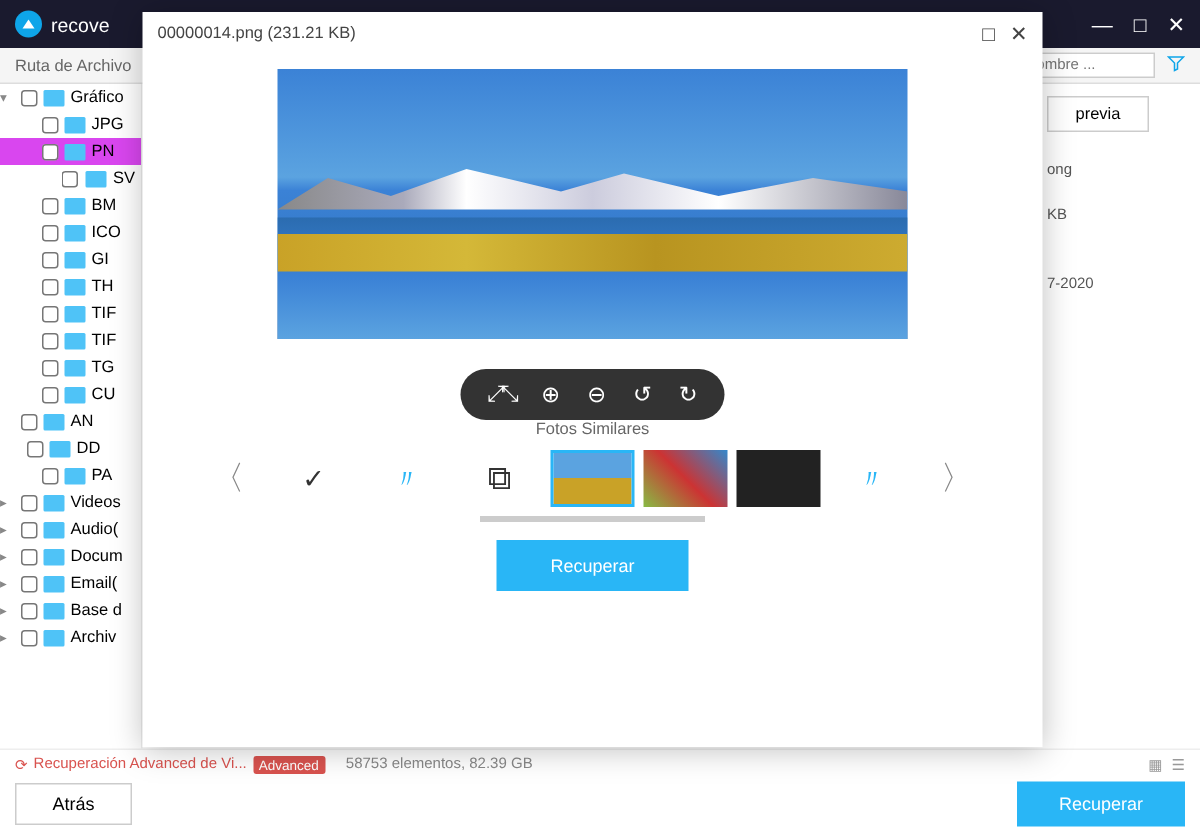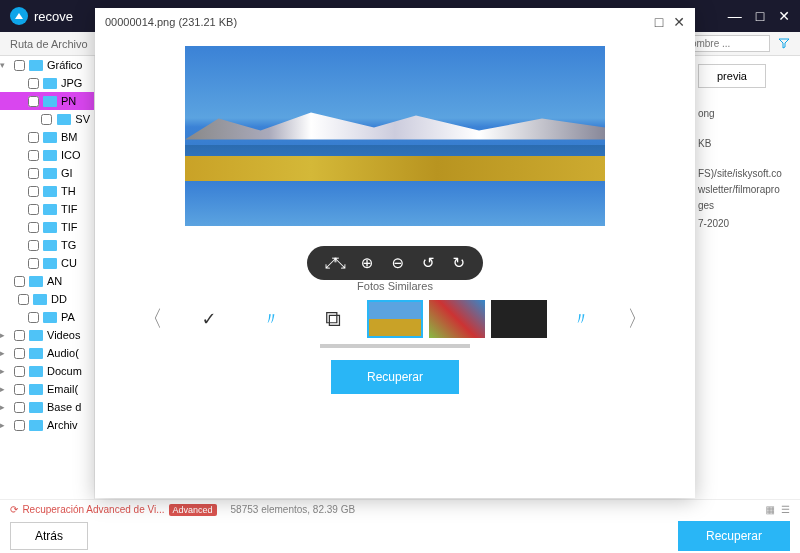--- a/index.html
+++ b/index.html
@@ -223,22 +223,21 @@
         <input type="checkbox" style="">
         <span class="cat-icon"></span>
         <span>Archiv</span>
       </div>
     </div>
   <div class="main-area">
     <div class="side-panel">
       <button class="preview-btn">previa</button>
       <div style="margin-top:18px">ong</div>
       <div style="margin-top:14px">KB</div>
-      <div style="margin-top:14px">FS)/site/iskysoft.co wsletter/filmorapro ges</div>
-      <div style="margin-top:2px">7-2020</div>
+      <div style="margin-top:30px">7-2020</div>
     </div>
   </div>
 </div>
 
 <div class="status-bar">
   <div class="adv-recovery">
     <span>⟳</span>
     <span>Recuperación Advanced de Vi...</span>
     <span class="adv-badge">Advanced</span>
     <span style="color:#888;margin-left:10px">58753 elementos, 82.39 GB</span>

